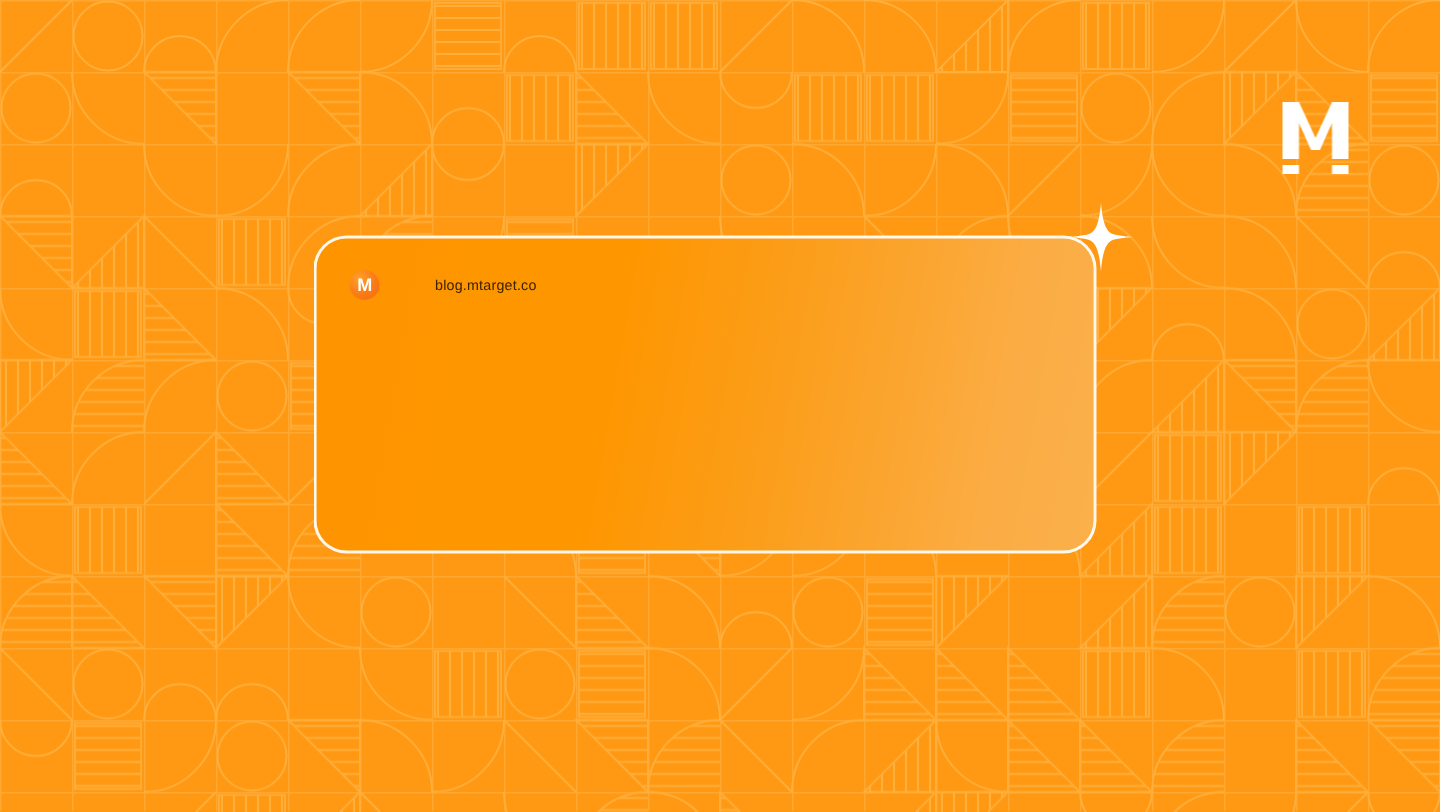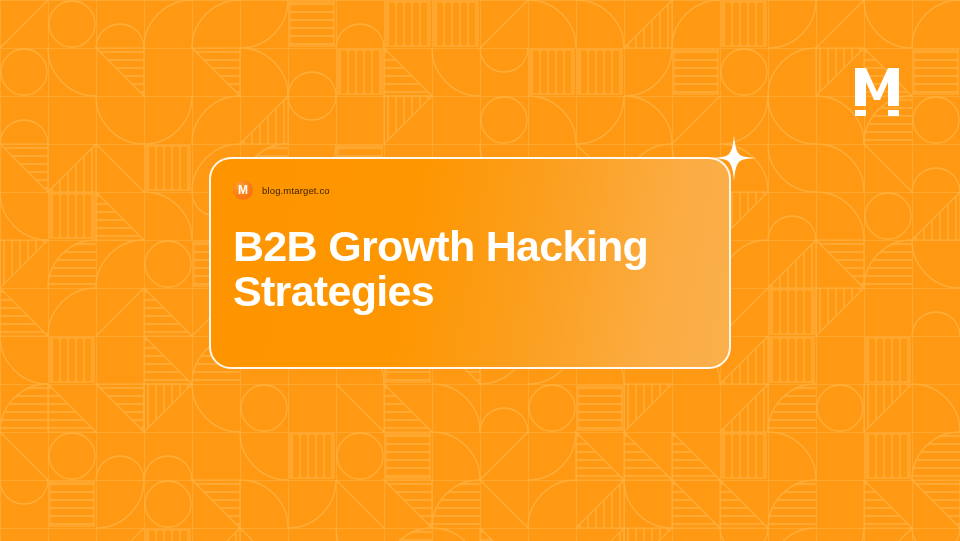--- a/index.html
+++ b/index.html
@@ -89,20 +89,21 @@
     font-weight: bold;
     line-height: 1;
     letter-spacing: -0.2px;
   }
   #badge-url {
     color: #3A2204;
     font-size: 9.5px;
     font-weight: normal;
     letter-spacing: 0.15px;
     white-space: nowrap;
+    margin-left: 28px;
   }
 
   
   #card-title {
     margin-top: 23px;
     color: #FFFFFF;
     font-size: 43px;
     font-weight: bold;
     line-height: 1.05;
     letter-spacing: -0.7px;
@@ -456,22 +457,20 @@
   <div id="card">
     <div id="card-inner">
 
       <div id="badge">
         <span id="badge-logo">
           <span>M</span>
         </span>
         <span id="badge-url">blog.mtarget.co</span>
       </div>
 
-      <div id="card-title">B2B Growth Hacking
-Strategies</div>
 
     </div>
   </div>
 
   <svg id="sparkle" viewBox="0 0 44 46" xmlns="http://www.w3.org/2000/svg">
     <path d="M22 0
              C23.2 14.5 25.6 20.4 31.5 21.5
              C37.4 22.6 40.6 22.8 44 23
              C40.6 23.2 37.4 23.4 31.5 24.5
              C25.6 25.6 23.2 31.5 22 46

